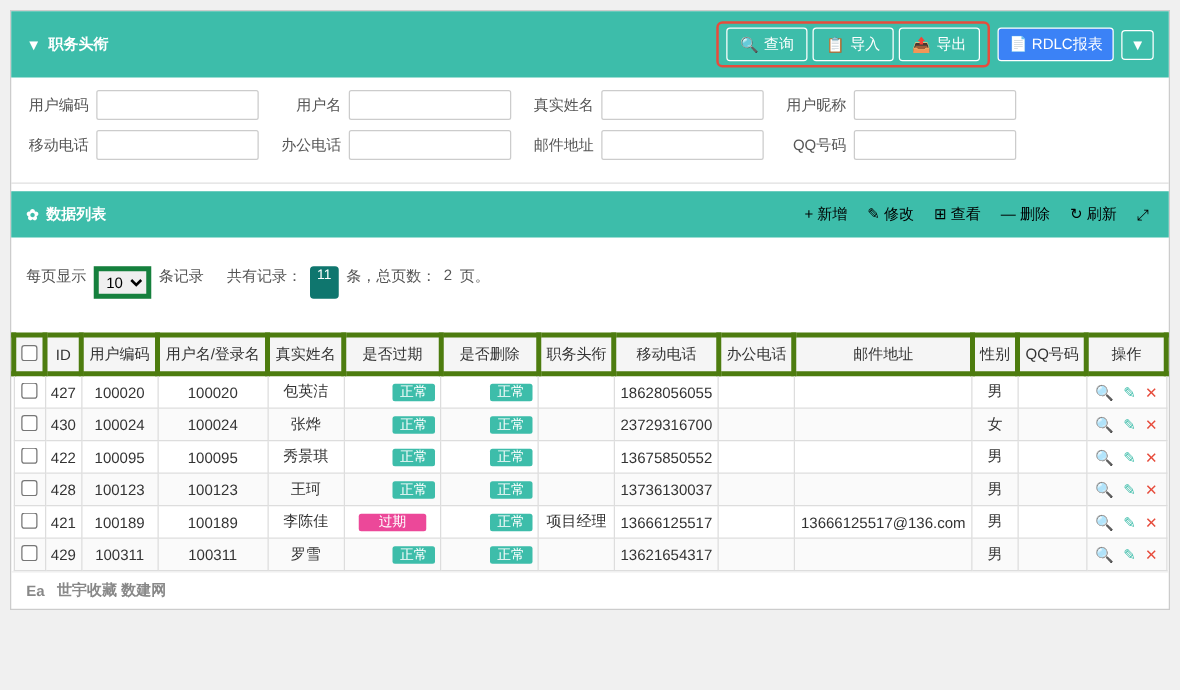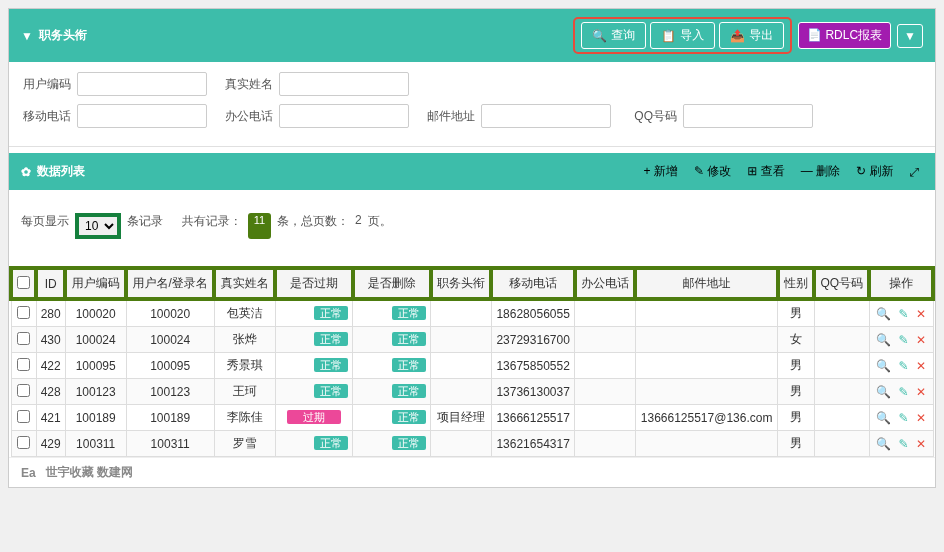--- a/index.html
+++ b/index.html
@@ -30,21 +30,21 @@
       font-size: 12px;
     }
     .btn-group-outline {
       border: 2px solid #e74c3c;
       border-radius: 5px;
       display: flex;
       gap: 4px;
       padding: 3px 6px;
     }
     .rdlc-btn {
-      background: #a21caf;
+      background: #3b82f6;
       color: #fff;
       border: 1px solid #fff;
       border-radius: 3px;
       padding: 4px 8px;
       cursor: pointer;
       font-size: 12px;
     }
     .chevron-btn {
       background: #3dbdaa;
       color: #fff;
@@ -88,21 +88,21 @@
       display: flex;
       align-items: center;
       gap: 3px;
       font-size: 12px;
       padding: 2px 4px;
     }
 
     .pagination-bar { padding: 23px 12px; display: flex; gap: 6px; color: #555; }
     .per-page-select { border: 4px solid #15803d; padding: 1px 2px; }
     .record-count-badge {
-      background: #4d7c0f;
+      background: #0f766e;
       color: #fff;
       border-radius: 3px;
       padding: 1px 6px;
       font-size: 11px;
     }
 
     
     .data-table { width: 100%; border-collapse: collapse; margin-top: 4px; }
     .data-table th {
       background: #f5f5f5;
@@ -161,21 +161,29 @@
     </div>
   </div>
 
   <div class="query-form">
     <div class="form-row">
       <div class="form-group">
         <span class="form-label">用户编码</span>
         <input type="text" class="form-input" value="" style="">
       </div>
       <div class="form-group">
+        <span class="form-label">用户名</span>
+        <input type="text" class="form-input" style="">
+      </div>
+      <div class="form-group">
         <span class="form-label">真实姓名</span>
+        <input type="text" class="form-input" style="">
+      </div>
+      <div class="form-group">
+        <span class="form-label">用户昵称</span>
         <input type="text" class="form-input" style="">
       </div>
     </div>
     <div class="form-row">
       <div class="form-group">
         <span class="form-label">移动电话</span>
         <input type="text" class="form-input" style="">
       </div>
       <div class="form-group">
         <span class="form-label">办公电话</span>
@@ -238,21 +246,21 @@
         <th>办公电话</th>
         <th>邮件地址</th>
         <th>性别</th>
         <th>QQ号码</th>
         <th>操作</th>
       </tr>
     </thead>
     <tbody id="table-body">
     <tr>
     <td><input type="checkbox" style=""></td>
-    <td>280</td>
+    <td>427</td>
     <td>100020</td>
     <td>100020</td>
     <td>包英洁</td>
     <td><span class="badge-normal">正常</span></td>
     <td><span class="badge-normal">正常</span></td>
     <td></td>
     <td>18628056055</td>
     <td></td>
     <td></td>
     <td>男</td>

